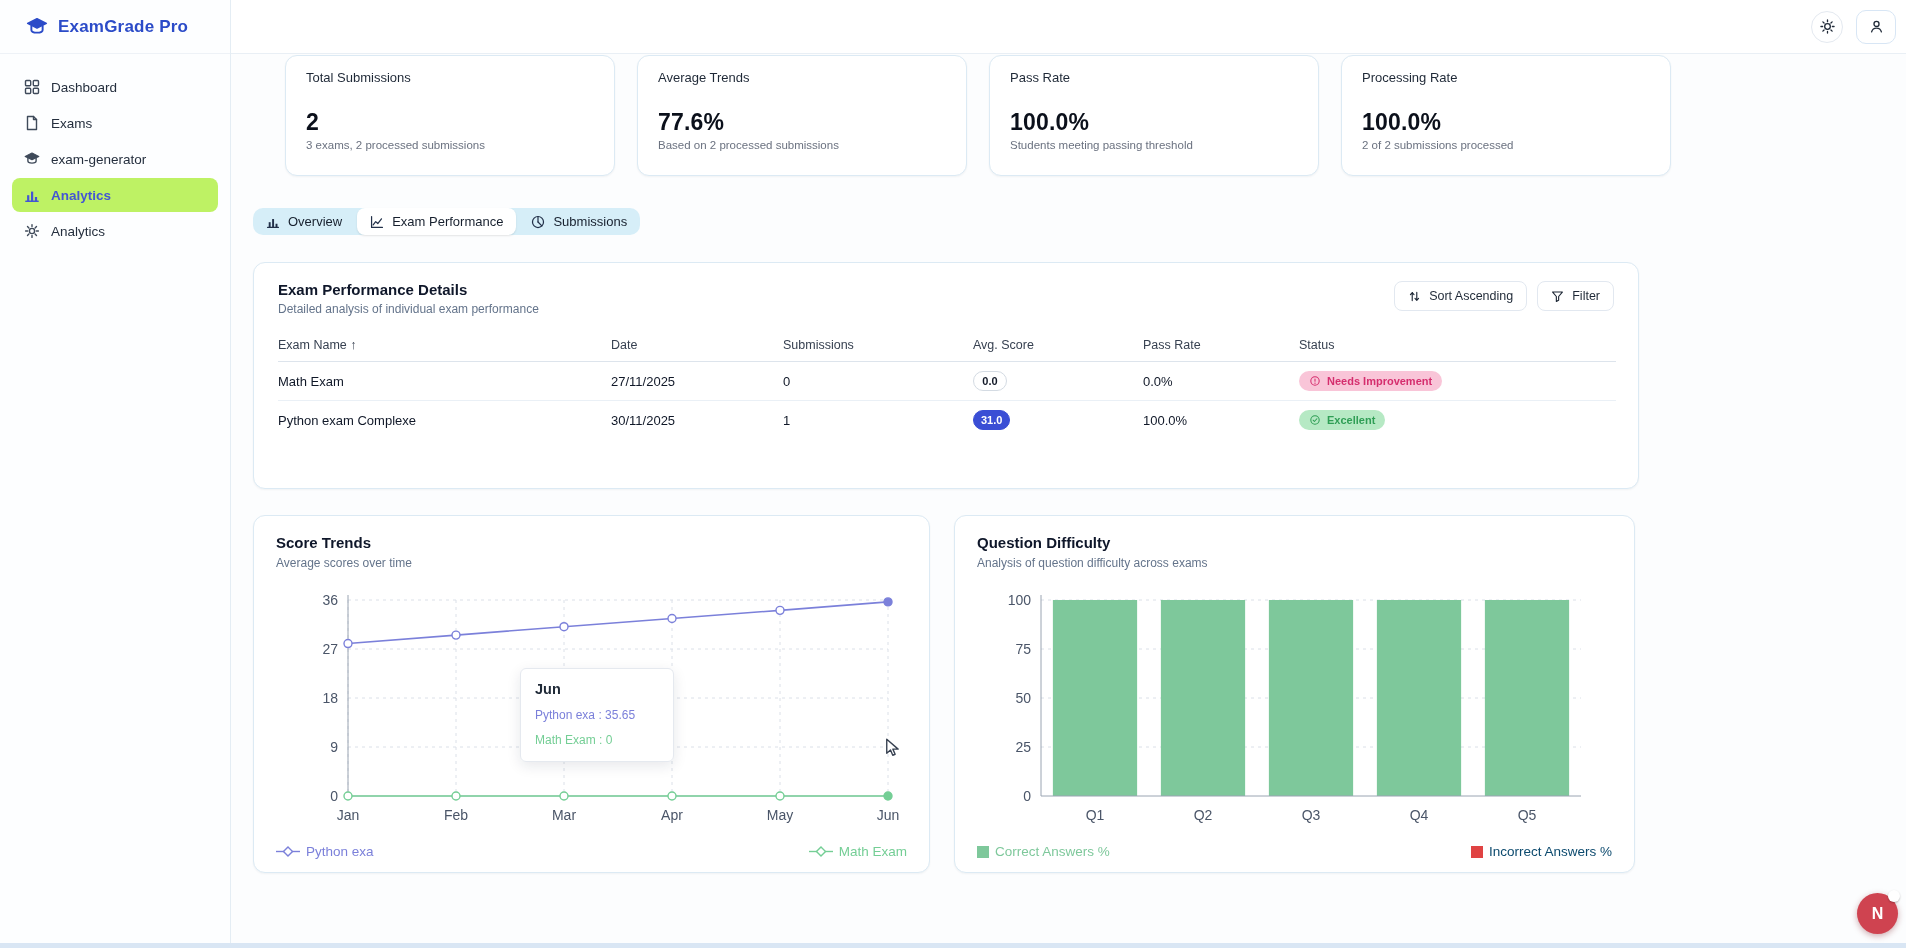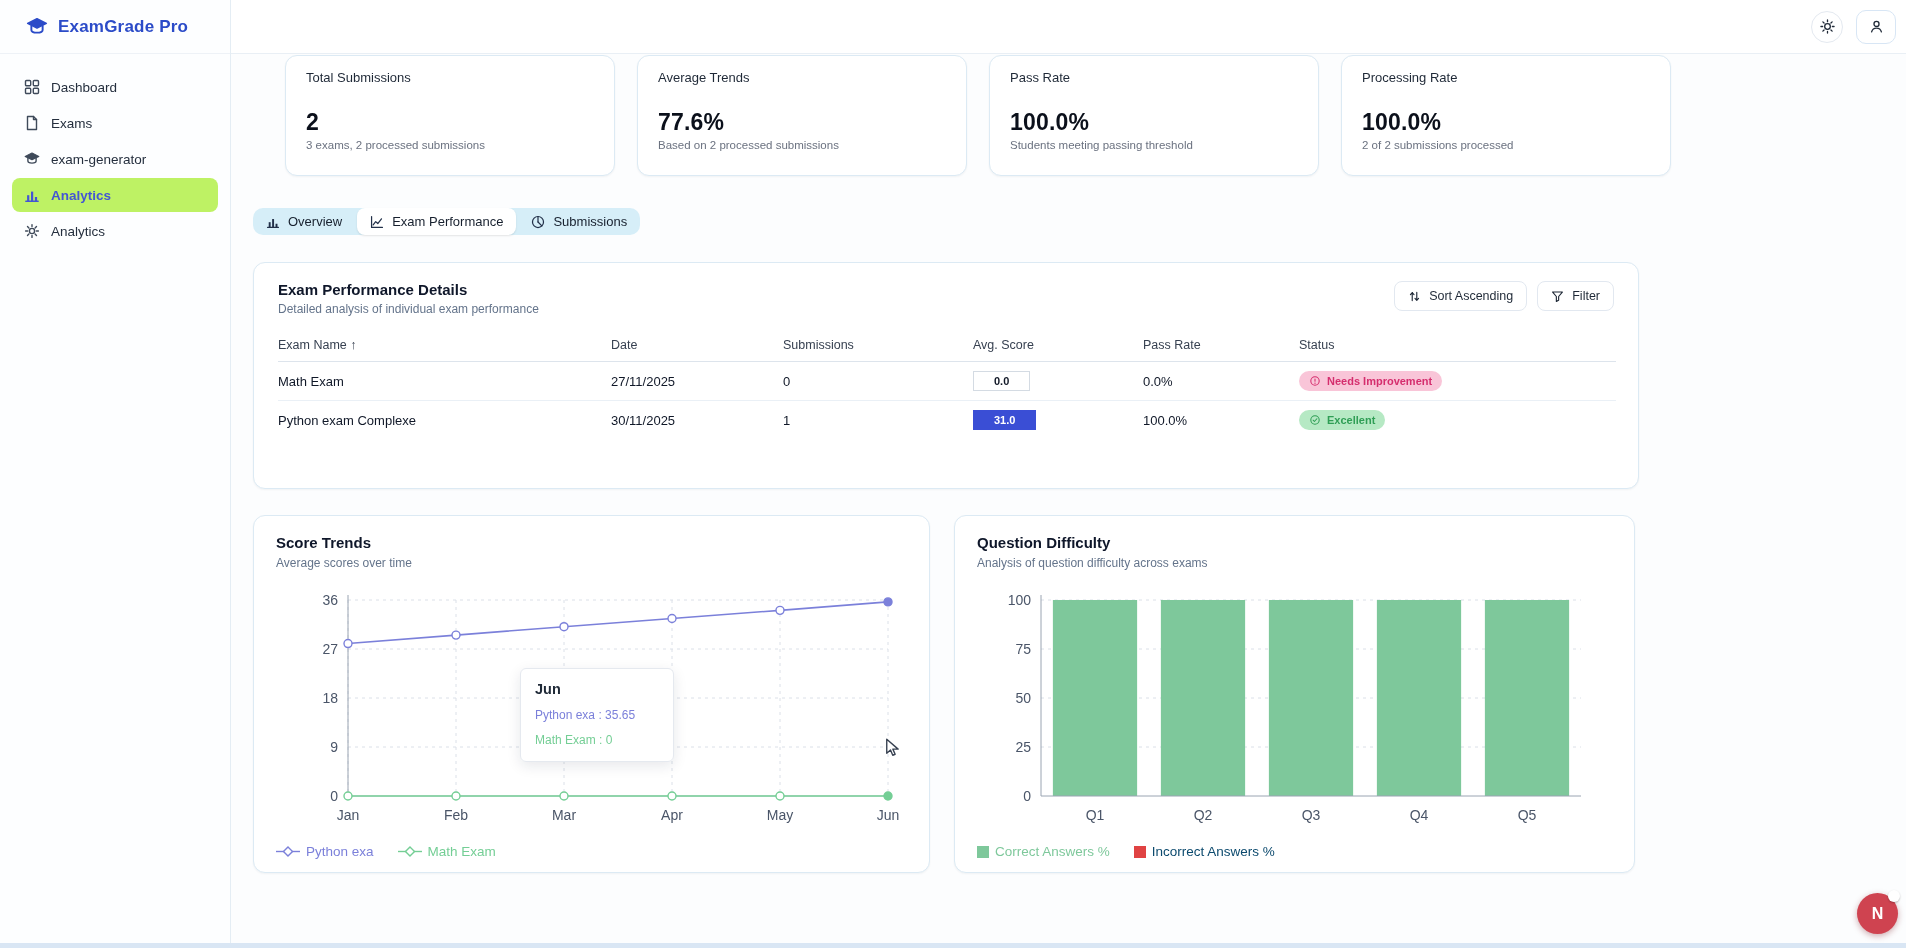--- a/index.html
+++ b/index.html
@@ -44,35 +44,35 @@
   .table-head { display:flex; justify-content:space-between; align-items:flex-start; }
   .tc-title { font-size:15px; font-weight:bold; color:#0f172a; }
   .tc-sub { font-size:12px; color:#64748b; margin-top:4px; }
   .tc-actions { display:flex; gap:10px; }
   .btn { display:flex; align-items:center; gap:8px; padding:7px 13px; border:1px solid #e2e8f0; border-radius:8px; font-size:12.5px; font-weight:500; color:#1f2937; background:#fff; cursor:pointer; }
   .btn .icon { width:13px; height:13px; display:flex; }
   table { width:100%; border-collapse:collapse; margin-top:13px; table-layout:fixed; }
   th { text-align:left; font-size:12.5px; font-weight:500; color:#374151; padding:9px 0; border-bottom:1px solid #dde4ec; cursor:pointer; }
   td { font-size:13px; color:#101828; padding:9px 0; border-bottom:1px solid #eaf0f6; }
   tr:last-child td { border-bottom:none; }
-  .score-badge { display:inline-block; min-width:34px; text-align:center; padding:3px 20px; border-radius:0; font-size:11px; font-weight:bold; }
+  .score-badge { display:inline-block; min-width:34px; text-align:center; padding:3px 7px; border-radius:10px; font-size:11px; font-weight:bold; }
   .score-badge.outline { background:#fff; border:1px solid #d4dbe3; color:#111827; }
   .score-badge.blue { background:#3a4ed5; border:1px solid #3a4ed5; color:#fff; }
   .status-pill { display:inline-flex; align-items:center; gap:6px; padding:4px 10px; border-radius:999px; font-size:11px; font-weight:bold; }
   .status-pill.pink { background:#f9c5d8; color:#d52e6e; }
   .status-pill.green { background:#b6e9c4; color:#2f9e55; }
   .status-pill .icon { width:12px; height:12px; display:flex; }
 
   .charts-row { margin-top:26px; display:grid; grid-template-columns:677px 681px; gap:24px; }
   .chart-card { position:relative; height:358px; background:#fff; border:1px solid #dceaf4; border-radius:12px; padding:18px 22px; box-shadow:0 1px 2px rgba(13,42,68,.05); }
   .cc-title { font-size:15px; font-weight:bold; color:#0f172a; }
   .cc-sub { font-size:12px; color:#64748b; margin-top:5px; }
   .chart-area { margin-top:14px; }
   .tick { font-size:14px; fill:#4a5568; font-family:"Liberation Sans", sans-serif; }
-  .chart-legend { display:flex; justify-content:flex-start; align-items:center; gap:24px; margin-top:4px; font-size:13.5px; }
+  .chart-legend { display:flex; justify-content:space-between; align-items:center; gap:24px; margin-top:4px; font-size:13.5px; }
   .legend-entry { display:flex; align-items:center; gap:6px; }
 
   .tooltip { position:absolute; left:266px; top:152px; width:154px; background:rgba(255,255,255,.97); border:1px solid #e5e9ef; border-radius:6px; box-shadow:0 4px 14px rgba(15,30,60,.10); padding:12px 14px 14px; z-index:4; }
   .tooltip-title { font-size:14.5px; font-weight:bold; color:#1f2937; }
   .tooltip-line { margin-top:11px; font-size:12px; }
 
   .cursor { position:absolute; left:884px; top:738px; z-index:10; }
 
   .fab { position:absolute; left:1857px; top:893px; width:41px; height:41px; border-radius:50%; color:#fff; font-weight:bold; font-size:16px; display:flex; align-items:center; justify-content:center; box-shadow:0 2px 6px rgba(120,20,30,.35); cursor:pointer; z-index:9; }
   .fab-dot { position:absolute; right:-2px; top:-3px; width:12px; height:12px; border-radius:50%; background:#fff; box-shadow:0 1px 2px rgba(0,0,0,.25); }

